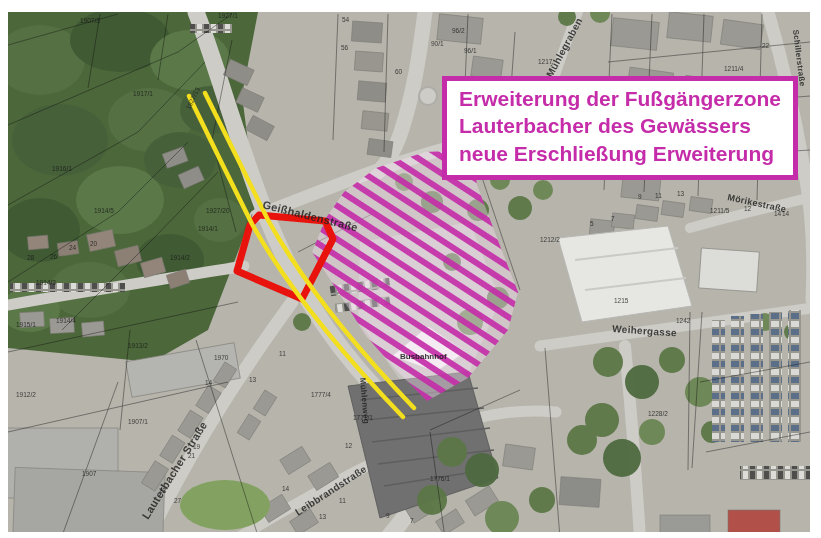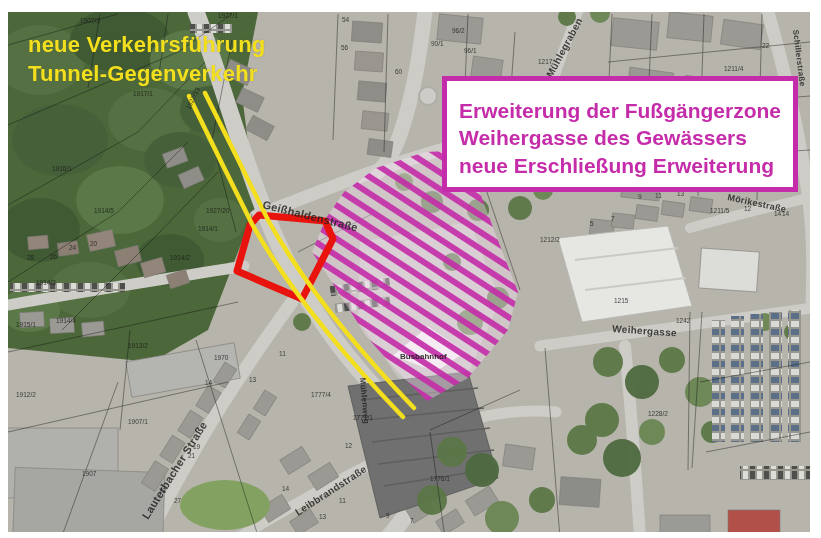--- a/index.html
+++ b/index.html
@@ -5,21 +5,21 @@
   html,body{margin:0;padding:0;background:#ffffff;}
   .stage{position:relative;width:821px;height:538px;background:#ffffff;overflow:hidden;
          font-family:"Liberation Sans",sans-serif;}
   .stage svg{position:absolute;left:0;top:0;}
   .note-yellow{position:absolute;left:28px;top:30px;color:var(--route-yellow);
     font-size:22px;font-weight:bold;line-height:1.32;letter-spacing:.2px;
     text-shadow:0 0 2px rgba(90,90,0,.25);}
   .note-yellow span{display:block;}
   .note-box{position:absolute;left:442px;top:76px;background:var(--box-background);
     border:5px solid var(--magenta);color:var(--magenta);font-size:21px;font-weight:bold;
-    line-height:1.3;padding:16px 12px 8px 12px;white-space:nowrap;}
+    line-height:1.3;padding:4px 12px 8px 12px;white-space:nowrap;}
   .note-box span{display:block;}
   .street-label{fill:#202020;opacity:.82;font-weight:bold;letter-spacing:.3px;}
   .area-label{fill:#111;opacity:.85;font-weight:bold;}
   .parcel-label{fill:#161616;opacity:.78;}
   text{font-family:"Liberation Sans",sans-serif;}
 </style>
 </head>
 <body>
 
 <div class="stage">
@@ -293,23 +293,19 @@
       </g>
 
   <g fill="#ffffff">
     <rect x="0" y="0" width="821" height="12"></rect>
         <rect x="0" y="532" width="821" height="6"></rect>
     <rect x="0" y="0" width="8" height="538"></rect>
         <rect x="810" y="0" width="11" height="538"></rect>
   </g>
 </svg>
 
-<div class="note-yellow">
-  <span>neue Verkehrsführung</span>
-  <span>Tunnel-Gegenverkehr</span>
-</div>
 
 <div class="note-box">
   <span>Erweiterung der Fußgängerzone</span>
-  <span>Weihergasse des Gewässers</span>
+  <span>Lauterbacher des Gewässers</span>
   <span>neue Erschließung Erweiterung</span>
 </div>
 </div>
 
 </body></html>

